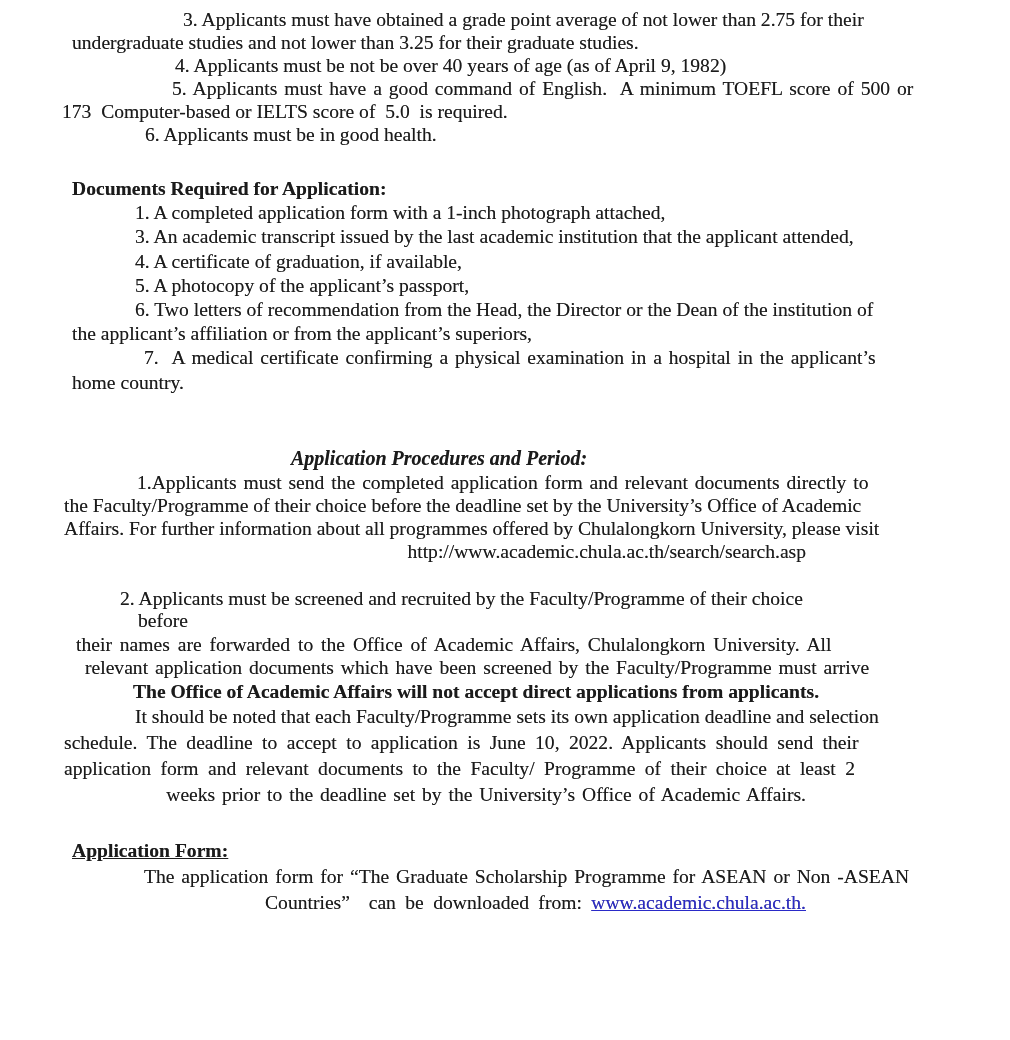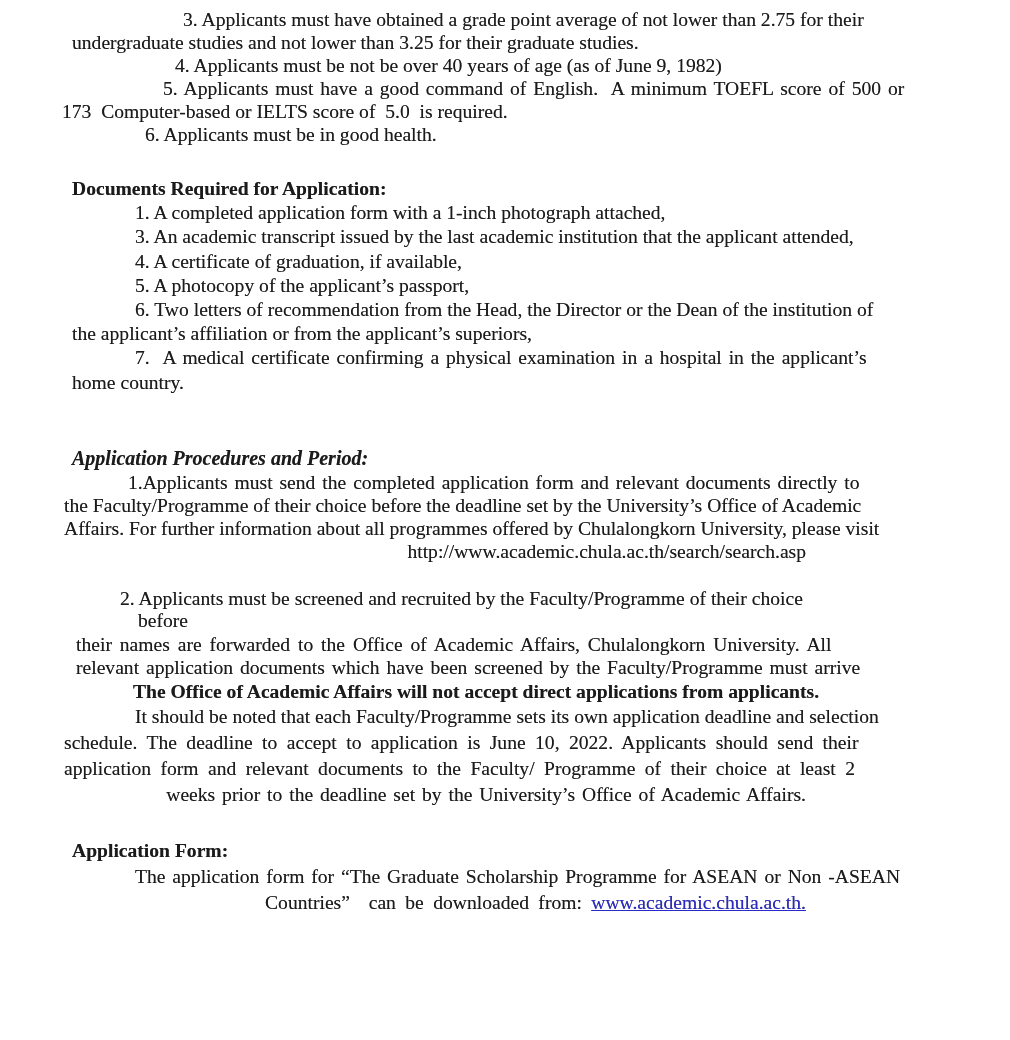--- a/index.html
+++ b/index.html
@@ -22,66 +22,66 @@
     text-shadow: 0 0 0.6px rgba(30,30,30,0.55);
   }
   .ln {
     white-space: pre;
     font-size: 19.6px;
     line-height: 23px;
   }
   
   .lh24  { line-height: 24.2px; }
   .lh225 { line-height: 22.5px; }
-  .lh25  { line-height: 25px; }
+  .lh25  { line-height: 25px; text-align: center; }
   .lh255 { line-height: 25.5px; }
   .lh26  { line-height: 26px; }
   
   .pl111 { padding-left: 111px; }
   .pl103 { padding-left: 103px; }
   .pl91  { padding-left: 91px; }
   .pl73  { padding-left: 73px; }
   .pl66  { padding-left: 66px; }
   .pl63  { padding-left: 63px; }
   .pl61  { padding-left: 61px; }
   .pl56  { padding-left: 56px; }
   .pl48  { padding-left: 48px; }
   .pl4   { padding-left: 4px; }
   
   .out8  { margin-left: -8px; text-align: right; }
   .out10 { margin-left: -10px; }
   
-  .ws2 { word-spacing: 2px; }
+  .ws2 { word-spacing: 2px; margin-left: 9px; }
   .ws3 { word-spacing: 3px; }
   .ws4 { word-spacing: 4.5px; }
   
   .mt31 { margin-top: 31px; }
   .mt51 { margin-top: 51px; }
   .mt25 { margin-top: 25px; }
-  .mt30 { margin-top: 30px; }
+  .mt30 { margin-top: 30px; text-decoration: underline; }
   .bold { font-weight: bold; }
   .bolditalic { font-weight: bold; font-style: italic; font-size: 20px; }
   a.link-black {
     color: inherit;
     cursor: pointer;
   }
   a.link-blue {
     color: #2a2ac8;
     text-decoration: underline;
     cursor: pointer;
   }
 </style>
 </head>
 <body>
 
 <div class="page">
 
   <div class="ln pl111">3. Applicants must have obtained a grade point average of not lower than 2.75 for their</div>
   <div class="ln">undergraduate studies and not lower than 3.25 for their graduate studies.</div>
-  <div class="ln pl103">4. Applicants must be not be over 40 years of age (as of June 9, 1982)</div>
+  <div class="ln pl103">4. Applicants must be not be over 40 years of age (as of April 9, 1982)</div>
   <div class="ln pl91 ws2">5. Applicants must have a good command of English.  A minimum TOEFL score of 500 or</div>
   <div class="ln out10">173  Computer-based or IELTS score of  5.0  is required.</div>
   <div class="ln pl73">6. Applicants must be in good health.</div>
 
   <div class="ln bold mt31 lh24">Documents Required for Application:</div>
   <div class="ln lh24 pl63">1. A completed application form with a 1-inch photograph attached,</div>
   <div class="ln lh24 pl63">3. An academic transcript issued by the last academic institution that the applicant attended,</div>
   <div class="ln lh24 pl63">4. A certificate of graduation, if available,</div>
   <div class="ln lh24 pl63">5. A photocopy of the applicant’s passport,</div>
   <div class="ln lh24 pl63">6. Two letters of recommendation from the Head, the Director or the Dean of the institution of</div>

